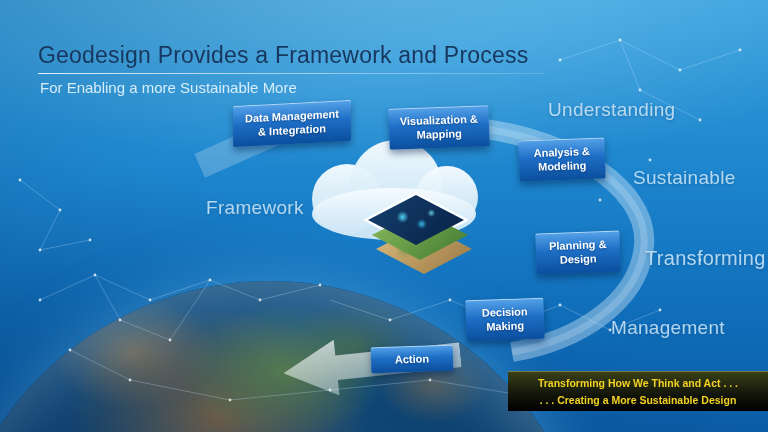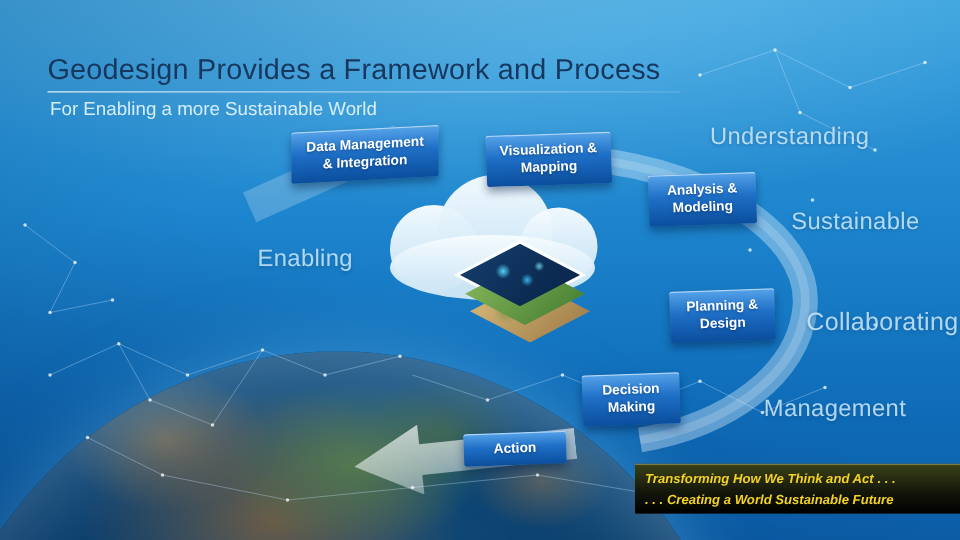--- a/index.html
+++ b/index.html
@@ -77,38 +77,38 @@
   .b-viz    { left:389px; top:107px; width:100px; transform:rotate(-2deg); }
   .b-ana    { left:519px; top:139px; width:86px;  transform:rotate(-2deg); }
   .b-plan   { left:536px; top:232px; width:84px;  transform:rotate(-2deg); }
   .b-dec    { left:466px; top:299px; width:78px;  transform:rotate(-2deg); }
   .b-act    { left:371px; top:346px; width:82px;  transform:rotate(-2deg); }
   
   .stage{
     position:absolute; z-index:5; font-size:19px; color:rgba(206,234,250,.85);
     letter-spacing:.3px; text-shadow:0 1px 3px rgba(15,75,135,.45);
   }
-  .s-und{ left:548px; top:99px;margin-left:20px; }
+  .s-und{ left:548px; top:99px; }
   .s-pre{ left:633px; top:167px; }
   .s-col{ left:645px; top:247px; font-size:20px; }
   .s-inf{ left:611px; top:317px; }
   .s-mea{ left:206px; top:197px; }
   
   .title{ position:absolute; z-index:6; left:38px; top:42px; font-size:23px; font-weight:400; color:#17375e; letter-spacing:.2px; }
   .title-rule{ position:absolute; z-index:6; left:38px; top:73px; width:506px; height:1px;
     background:linear-gradient(90deg, rgba(255,255,255,.85), rgba(255,255,255,.15)); }
   .subtitle{ position:absolute; z-index:6; left:40px; top:79px; font-size:15px; color:rgba(228,245,253,.92); }
   
   .banner{
     position:absolute; z-index:7; left:508px; top:371px; width:260px; height:40px;
     background:linear-gradient(180deg,#3a4016 0%, #14170a 55%, #000 100%);
     border-top:1px solid rgba(225,225,130,.55);
     display:flex; flex-direction:column; justify-content:center; padding:2px 8px;
   }
-  .banner div{ color:#f3d224; font-size:10.5px; font-style:italic; font-weight:700; line-height:1.55; }
+  .banner div{ color:#f3d224; font-size:10.5px; font-weight:700; text-align:center; line-height:1.55; }
 </style>
 </head>
 <body>
 
 <div class="slide">
 
   <div class="globe"></div>
 
   <svg class="net" width="768" height="432" viewBox="0 0 768 432">
     <g stroke="rgba(200,230,255,.35)" stroke-width="0.8" fill="none">
@@ -199,26 +199,26 @@
   <div class="pbox b-dec">
     <span>Decision</span>
     <span>Making</span>
   </div>
   <div class="pbox b-act">
     <span>Action</span>
   </div>
 
   <div class="stage s-und">Understanding</div>
   <div class="stage s-pre">Sustainable</div>
-  <div class="stage s-col">Collaborating</div>
+  <div class="stage s-col">Transforming</div>
   <div class="stage s-inf">Management</div>
-  <div class="stage s-mea">Enabling</div>
+  <div class="stage s-mea">Framework</div>
 
   <div class="title">Geodesign Provides a Framework and Process</div>
   <div class="title-rule"></div>
-  <div class="subtitle">For Enabling a more Sustainable World</div>
+  <div class="subtitle">For Enabling a more Sustainable More</div>
 
   <div class="banner">
     <div>Transforming How We Think and Act . . .</div>
-    <div>. . . Creating a World Sustainable Future</div>
+    <div>. . . Creating a More Sustainable Design</div>
   </div>
 
 </div>
 
 </body></html>

